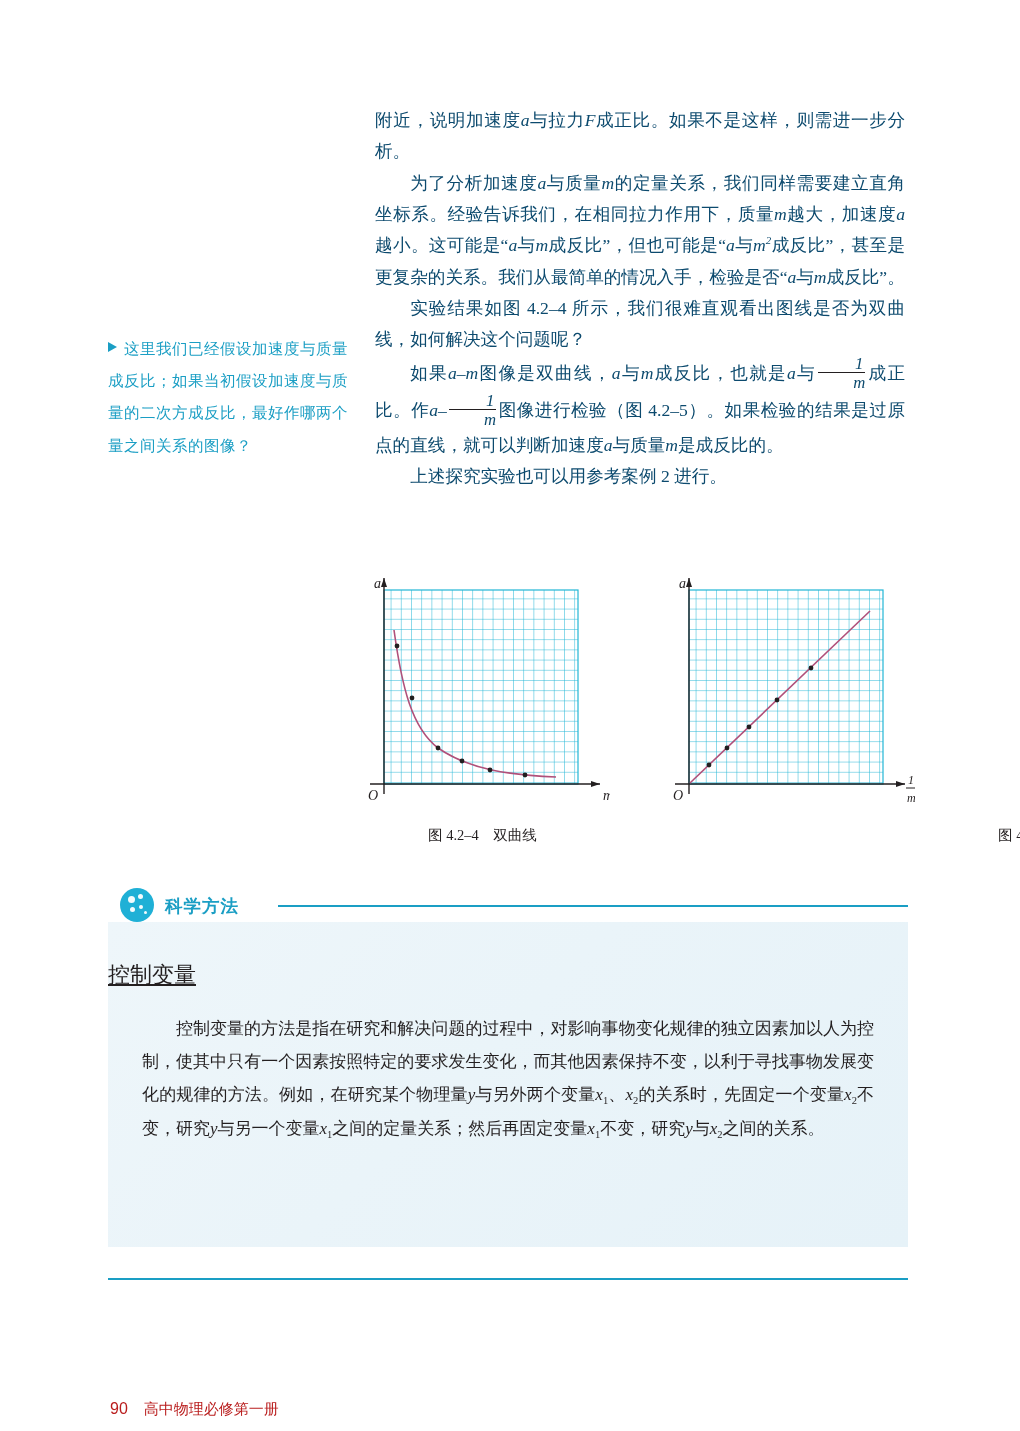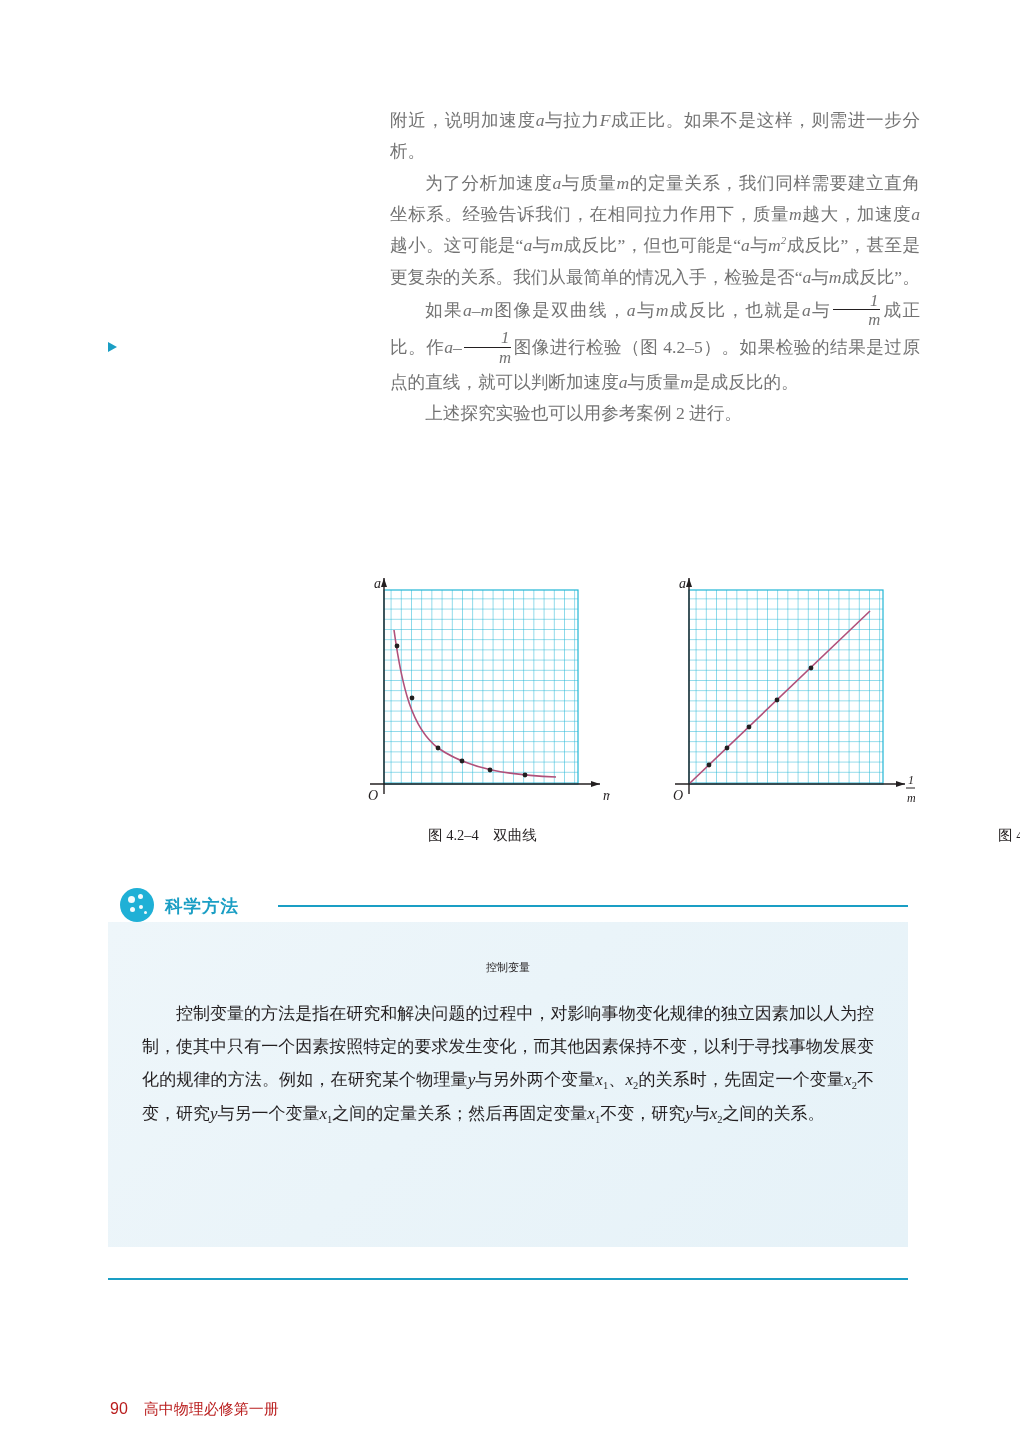--- a/index.html
+++ b/index.html
@@ -39,27 +39,27 @@
     border-left: 9px solid #1a9ec4;
     border-top: 5.5px solid transparent;
     border-bottom: 5.5px solid transparent;
     margin-right: 7px;
     vertical-align: 2px;
   }
 
   
   .body-col {
     position: absolute;
-    left: 390px;
+    left: 375px;
     top: 105px;
     width: 530px;
     font-size: 17.6px;
     line-height: 1.78;
     text-align: justify;
-    color: #737373;
+    color: #0c4a6e;
   }
   .body-col p {
     margin: 0;
     text-indent: 2em;
   }
   .body-col p.noindent {
     text-indent: 0;
   }
   .it { font-style: italic; font-family: "Liberation Serif", serif; }
   sup { font-size: 0.62em; vertical-align: super; }
@@ -161,24 +161,25 @@
   }
   .sci-body {
     position: absolute;
     left: 0;
     top: 34px;
     width: 100%;
     height: 325px;
     background: linear-gradient(135deg, #eef6fa 0%, #eaf4f9 45%, #e6f2f8 100%);
   }
   .sci-subtitle {
-    text-align: center;
-    font-size: 11px;
+    text-align: left;
+    font-size: 22px;
     padding-top: 38px;
     color: #231f20;
+    text-decoration: underline;
   }
   .sci-text {
     margin: 22px 34px 0 34px;
     font-size: 17px;
     line-height: 1.95;
     text-align: justify;
     color: #231f20;
   }
   .sci-text p { margin: 0; text-indent: 2em; }
   .sci-rule {
@@ -207,29 +208,30 @@
     font-family: "Liberation Serif", serif;
     font-size: 15px;
   }
 </style>
 </head>
 <body>
 
 <div class="page">
 
   <div class="margin-note">
-    <span class="tri"></span>
+    <span class="tri"></span><span>这里我们已经假设加速度与质量成反比；如果当初假设加速度与质量的二次方成反比，最好作哪两个量之间关系的图像？</span>
   </div>
 
   <div class="body-col">
 
     <p class="noindent"><span>附近，说明加速度</span><span class="it">a</span><span>与拉力</span><span class="it">F</span><span>成正比。如果不是这样，则需进一步分析。</span></p>
 
     <p><span>为了分析加速度</span><span class="it">a</span><span>与质量</span><span class="it">m</span><span>的定量关系，我们同样需要建立直角坐标系。经验告诉我们，在相同拉力作用下，质量</span><span class="it">m</span><span>越大，加速度</span><span class="it">a</span><span>越小。这可能是“</span><span class="it">a</span><span>与</span><span class="it">m</span><span>成反比”，但也可能是“</span><span class="it">a</span><span>与</span><span class="it">m</span><sup class="it">2</sup><span>成反比”，甚至是更复杂的关系。我们从最简单的情况入手，检验是否“</span><span class="it">a</span><span>与</span><span class="it">m</span><span>成反比”。</span></p>
 
+    <p>实验结果如图 4.2–4 所示，我们很难直观看出图线是否为双曲线，如何解决这个问题呢？</p>
 
     <p><span>如果</span><span class="it">a–m</span><span>图像是双曲线，</span><span class="it">a</span><span>与</span><span class="it">m</span><span>成反比，也就是</span><span class="it">a</span><span>与</span><span class="frac"><span class="num">1</span><span class="den">m</span></span><span>成正比。作</span><span class="it">a</span><span>–</span><span class="frac"><span class="num">1</span><span class="den">m</span></span><span>图像进行检验（图 4.2–5）。如果检验的结果是过原点的直线，就可以判断加速度</span><span class="it">a</span><span>与质量</span><span class="it">m</span><span>是成反比的。</span></p>
 
     <p>上述探究实验也可以用参考案例 2 进行。</p>
   </div>
 
   <div class="figures">
 
     <div class="figure fig-left">
       <svg width="250" height="245" viewBox="0 0 250 245">

